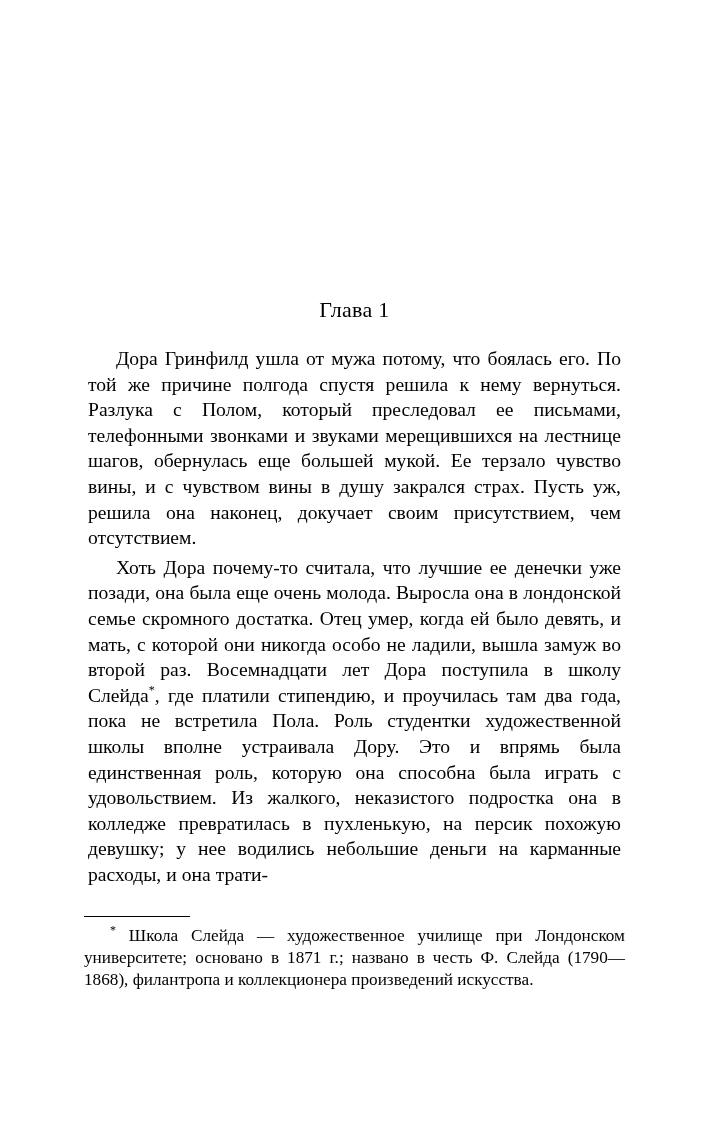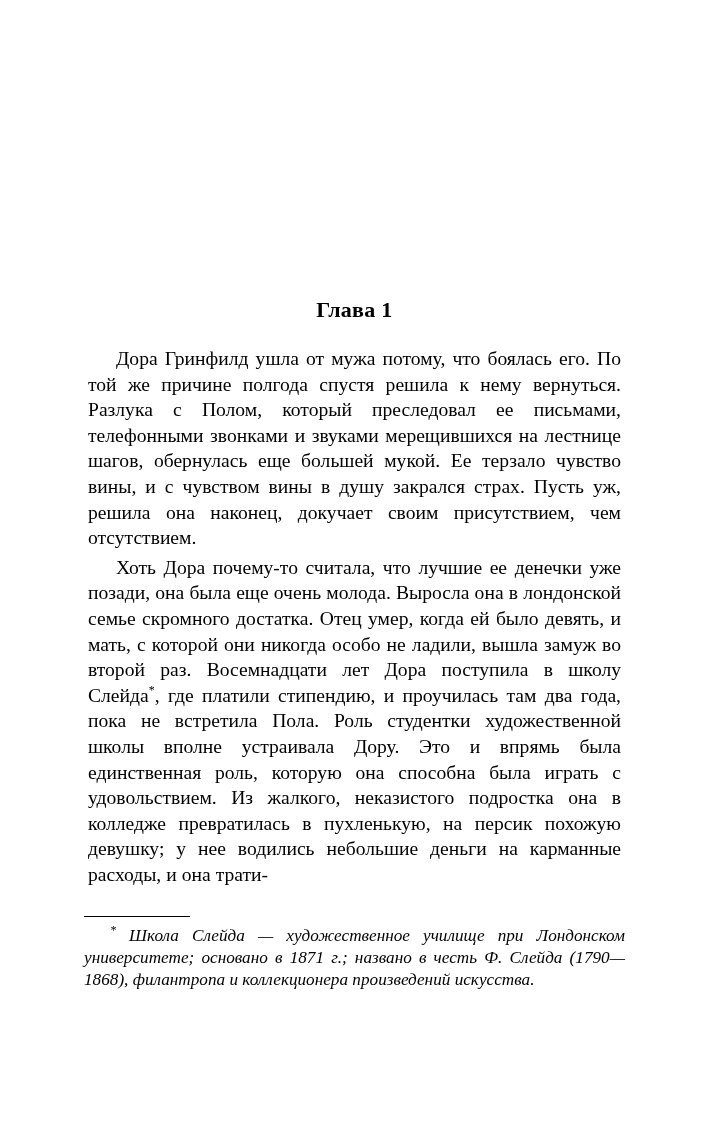--- a/index.html
+++ b/index.html
@@ -21,21 +21,21 @@
     background: #ffffff;
   }
   .text-block {
     position: absolute;
     left: 84px;
     top: 296px;
     width: 541px;
   }
   .chapter-heading {
     font-size: 22px;
-    font-weight: bold;
+    font-weight: normal;
     text-align: center;
     letter-spacing: 0.3px;
     margin: 0 0 22px 0;
     line-height: 28px;
   }
   .body-par {
     font-size: 19.6px;
     line-height: 25.6px;
     text-align: justify;
     text-align-last: left;
@@ -58,21 +58,20 @@
     margin: 0 0 8px 0;
   }
   .footnote-text {
     font-size: 17.2px;
     line-height: 22.2px;
     text-align: justify;
     text-align-last: left;
     text-indent: 26px;
     margin: 0;
     hyphens: auto;
-    font-style: italic;
     -webkit-hyphens: auto;
   }
   .fn-marker {
     font-size: 12px;
     vertical-align: super;
     line-height: 0;
   }
   sup.fn-ref {
     font-size: 12px;
     line-height: 0;

